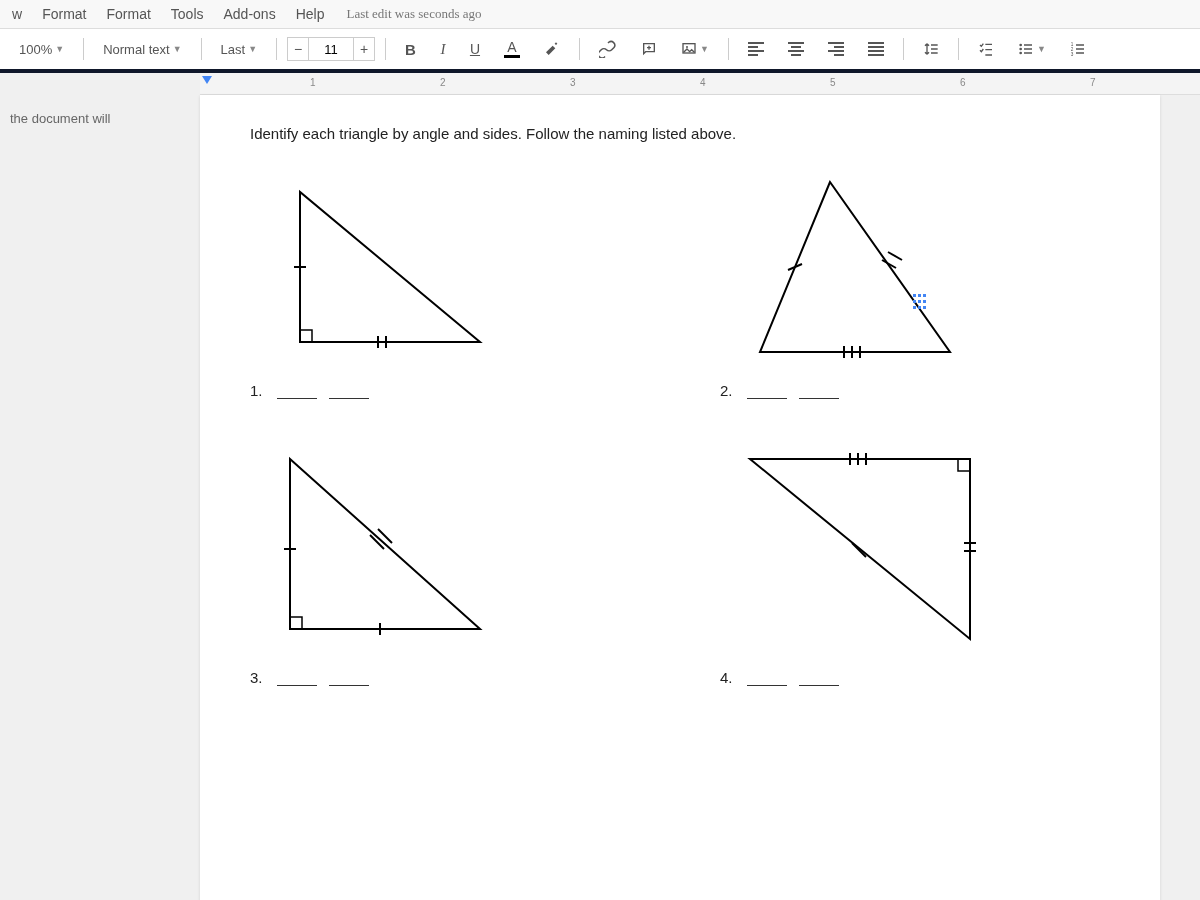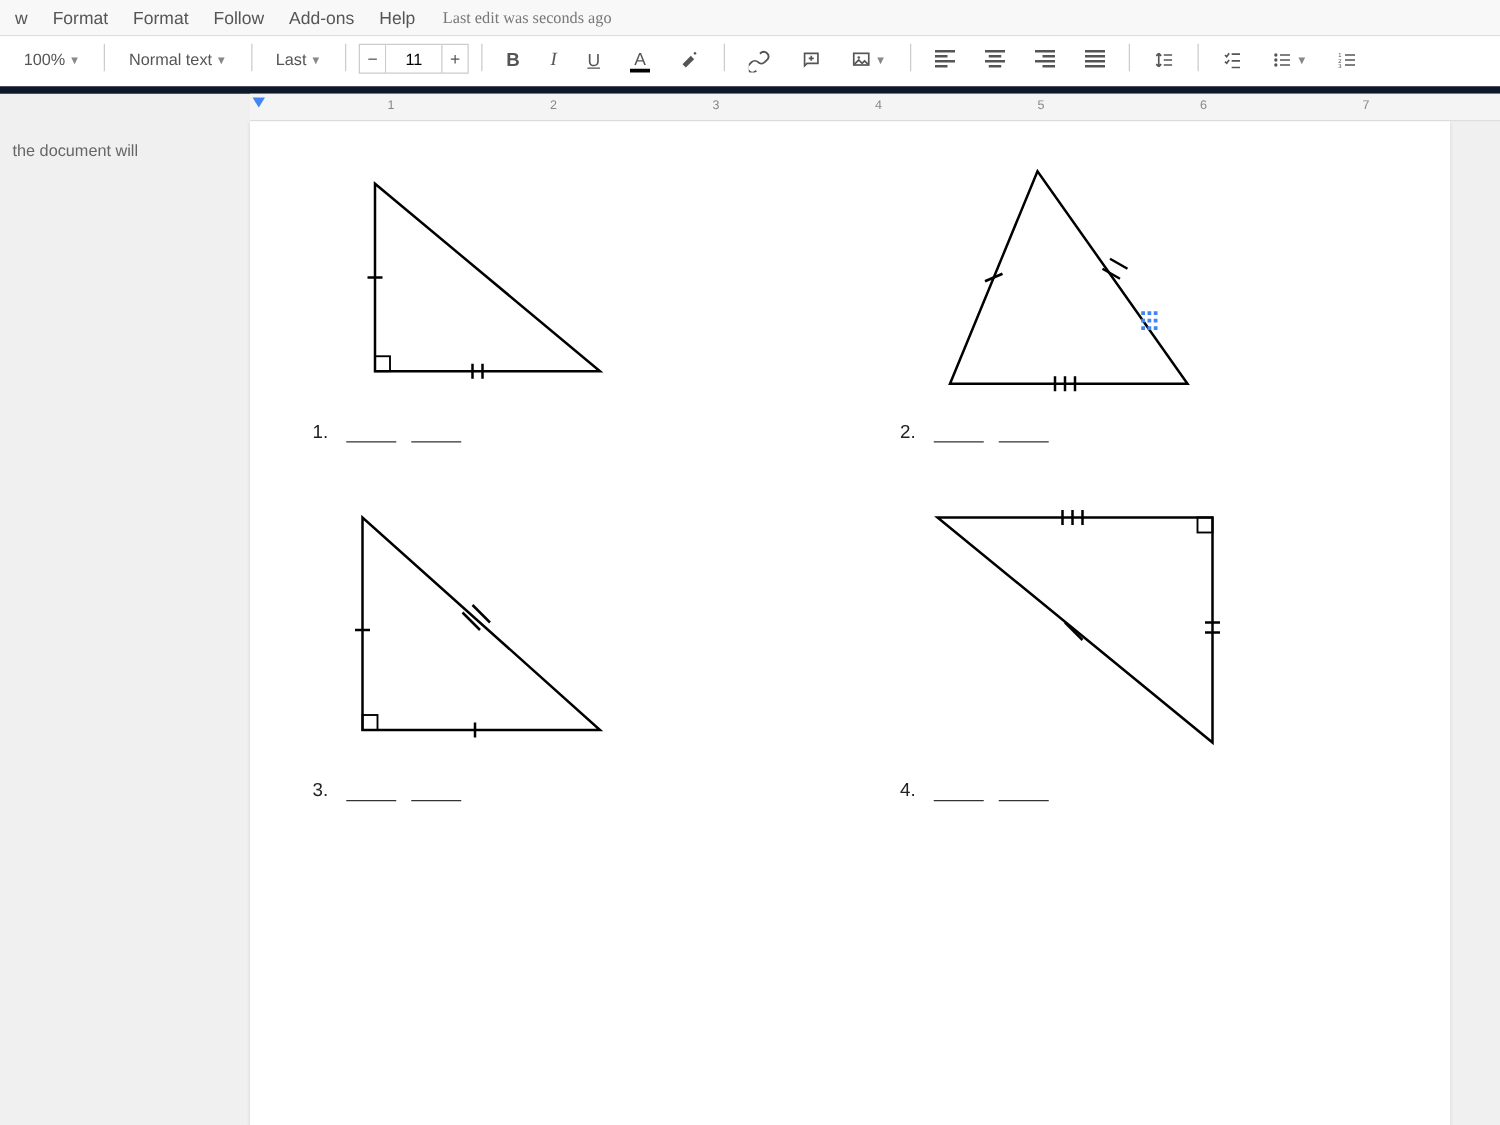--- a/index.html
+++ b/index.html
@@ -17,24 +17,24 @@
     background: #f8f8f8;
     border-bottom: 1px solid #ddd;
     font-size: 14px;
     color: #555;
     gap: 12px;
   }
   .menubar .menu-item { cursor: pointer; padding: 2px 4px; }
   .menubar .edit-status { color: #777; font-size: 13px; margin-left: 6px; font-family: Liberation Serif, serif; }
   .toolbar {
     display: flex;
-    align-items: flex-start;
+    align-items: center;
     padding: 6px 10px;
     background: #fff;
-    border-bottom: 6px solid #0f172a;
+    border-bottom: 4px solid #0f172a;
     gap: 6px;
     font-size: 13px;
     color: #555;
   }
   .tb-btn {
     padding: 4px 8px;
     border: 1px solid transparent;
     border-radius: 3px;
     cursor: pointer;
     min-width: 24px;
@@ -145,21 +145,21 @@
   .align-icon { display:inline-flex; flex-direction:column; gap:2px; }
   .align-icon i { display:block; height:2px; background:#555; }
 </style>
 </head>
 <body>
 
 <div class="menubar">
   <span class="menu-item">w</span>
   <span class="menu-item">Format</span>
   <span class="menu-item">Format</span>
-  <span class="menu-item">Follow</span>
+  <span class="menu-item">Tools</span>
   <span class="menu-item">Add-ons</span>
   <span class="menu-item">Help</span>
   <span class="edit-status">Last edit was seconds ago</span>
 </div>
 
 <div class="toolbar">
   <div class="zoom">
     <span>100%</span>
     <span class="dropdown-caret">▼</span>
   </div>
@@ -286,20 +286,21 @@
   <span class="tick" style="left:760px">6</span>
   <span class="tick" style="left:890px">7</span>
 </div>
 
 <div class="worksurface">
   <div class="outline-panel">
     <div>the document will</div>
   </div>
 
   <div class="document">
+    <div class="instruction">Identify each triangle by angle and sides. Follow the naming listed above.</div>
 
     <div class="triangles">
 
       <div class="triangle-cell">
         <svg class="triangle-svg" width="260" height="200">
           <polygon points="50,20 50,170 230,170" fill="none" stroke="#000" stroke-width="2"></polygon>
           <rect x="50" y="158" width="12" height="12" fill="none" stroke="#000" stroke-width="1.5"></rect>
 
           <line x1="44" y1="95" x2="56" y2="95" stroke="#000" stroke-width="2"></line>
 

